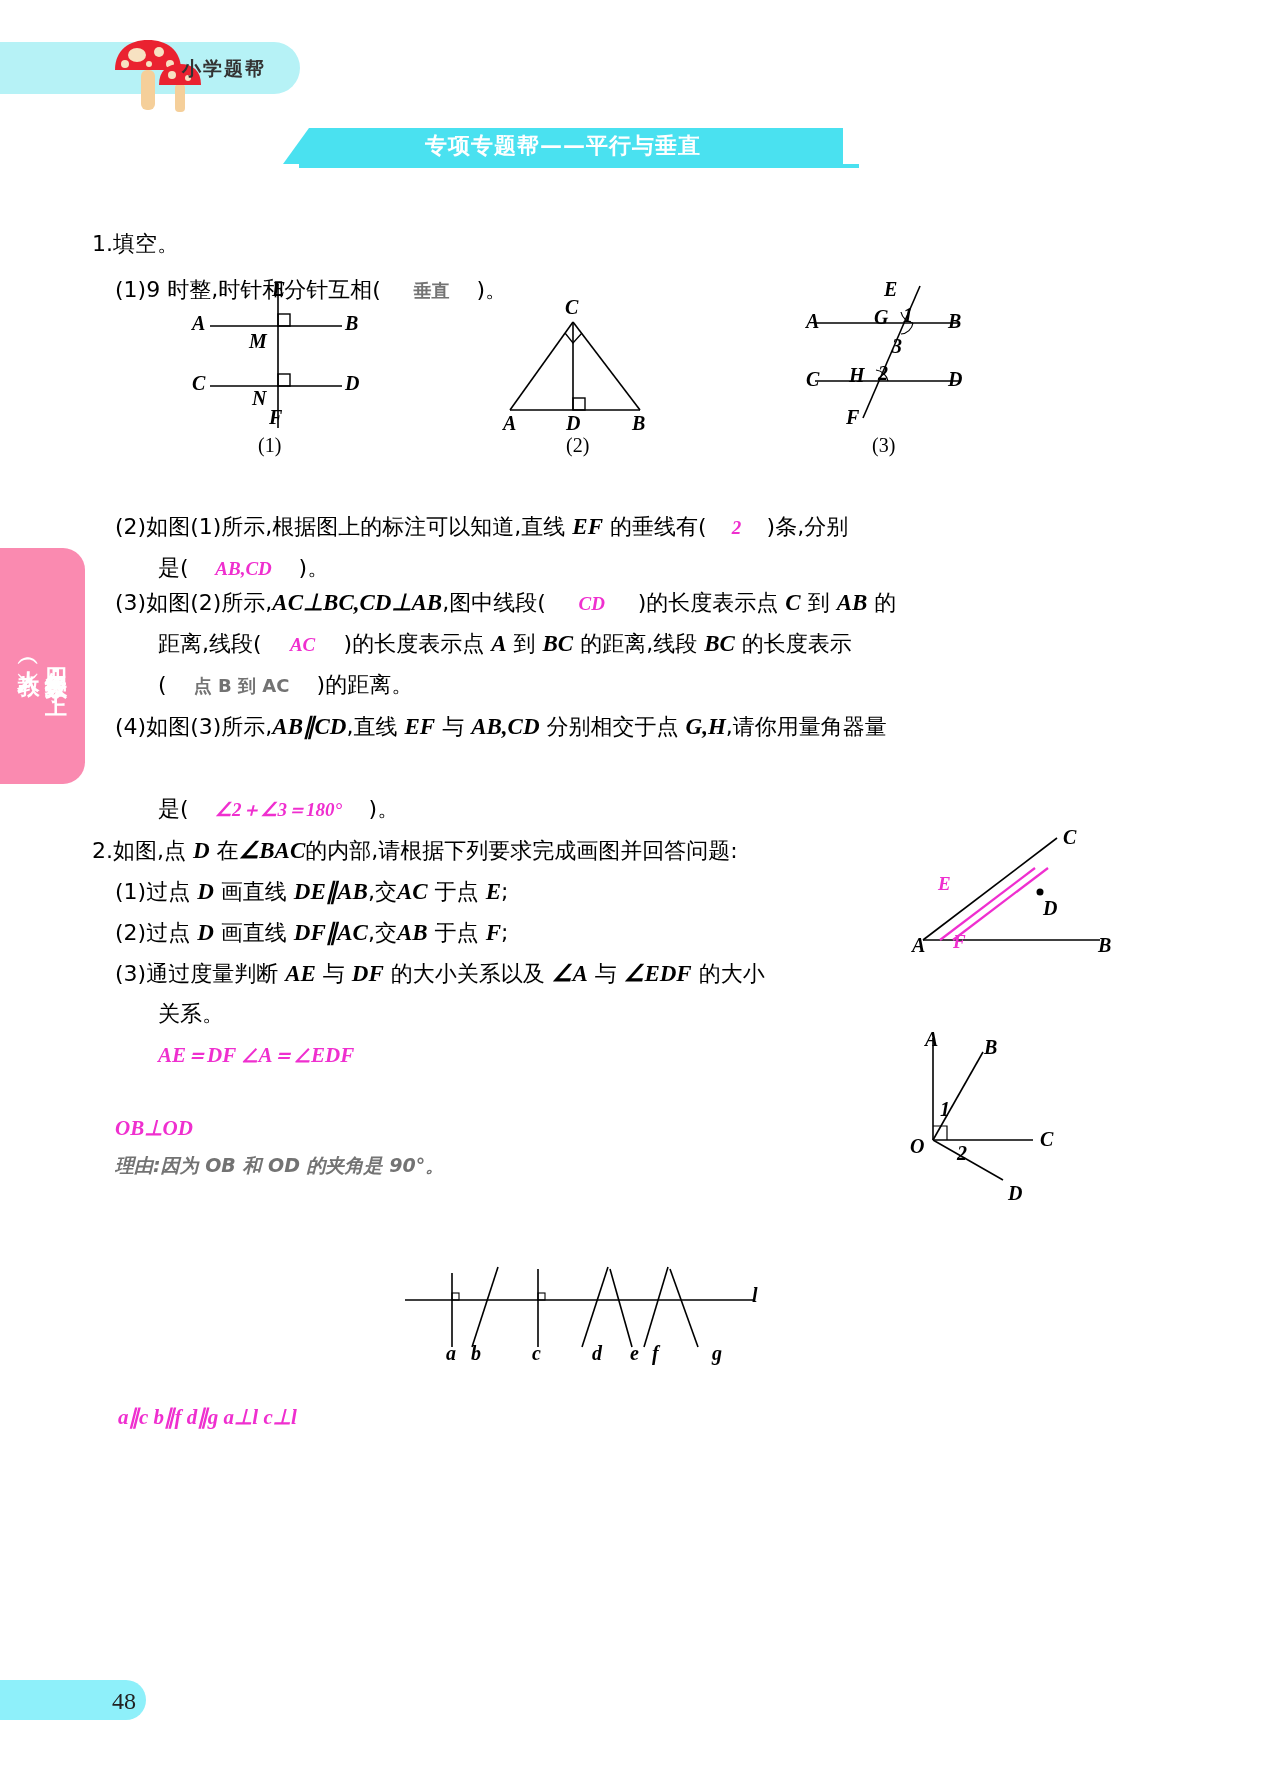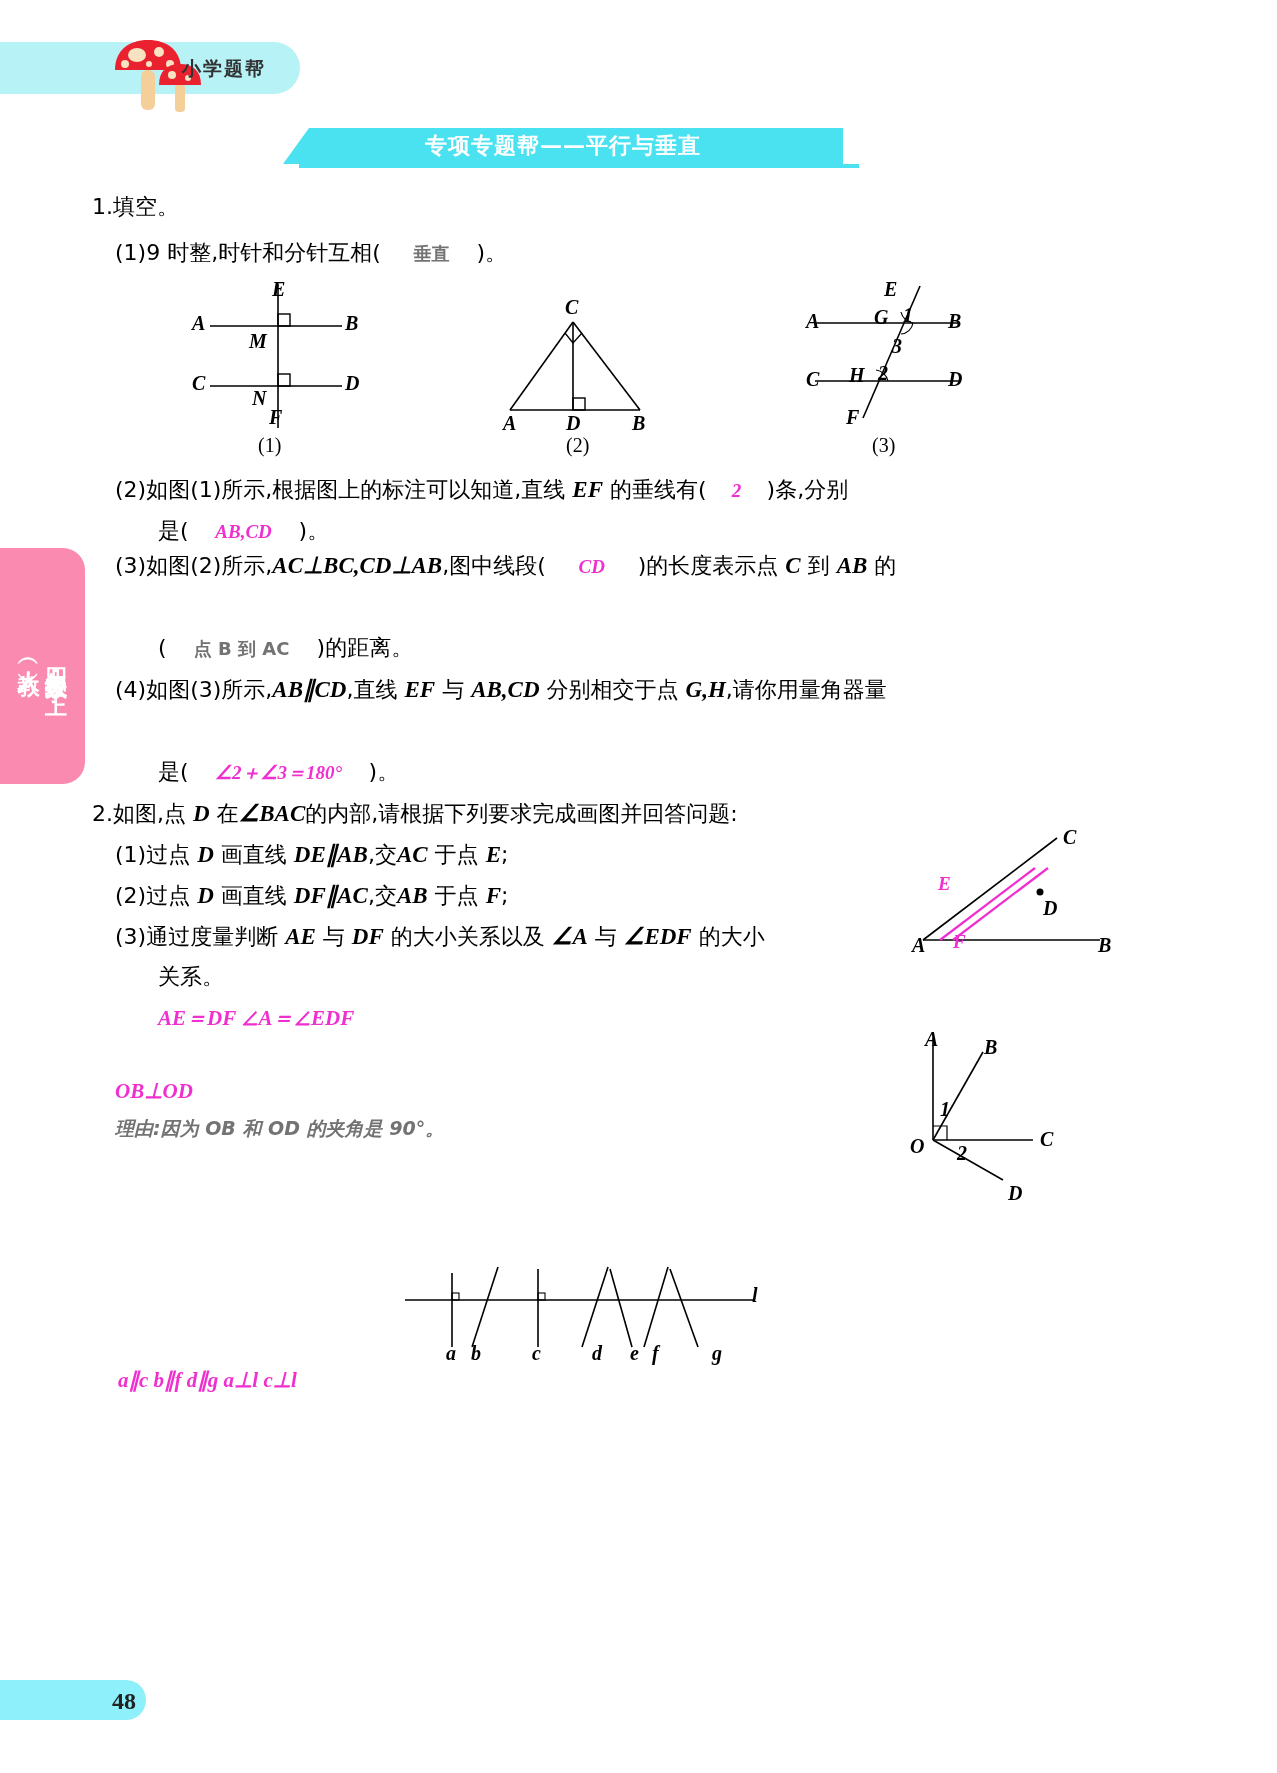--- a/index.html
+++ b/index.html
@@ -76,26 +76,25 @@
   .footer-band {
     position:absolute; left:0; top:1680px;
     width:146px; height:40px;
     background:#8ef0fa;
     border-radius:0 20px 20px 0;
   }
   .page-no {
     position:absolute; left:112px; top:1688px;
     font-size:24px; color:#222;
     font-family:"Liberation Serif", serif;
-    font-weight:bold;
   }
 
   
   .content { position:absolute; left:0; top:0; width:1277px; height:1773px; }
-  .q { position:absolute; font-size:23px; color:#000; line-height:1.55; }
+  .q { position:absolute; font-size:23px; color:#000; line-height:1.55;margin-top:37px; }
   .cn { font-family:"DejaVu Sans", sans-serif; font-size:22px; }
   .mi { font-family:"Liberation Serif", serif; font-style:italic; font-weight:bold; }
   .ans {
     color:#ef2fcf; font-family:"Liberation Serif", serif;
     font-style:italic; font-weight:bold; font-size:19px;
   }
   .ans-cn {
     color:#737373; font-family:"DejaVu Sans", sans-serif;
     font-weight:bold; font-size:18px;
   }
@@ -213,20 +212,23 @@
   <div class="q" style="left:115px; top:472px;">
     <span class="cn">(2)</span><span class="cn">如图(1)所示,根据图上的标注可以知道,直线 </span><span class="mi">EF</span><span class="cn"> 的垂线有(</span><span style="display:inline-block;width:60px;text-align:center;"><span class="ans">2</span></span><span class="cn">)条,分别</span>
   </div>
   <div class="q" style="left:158px; top:513px;">
     <span class="cn">是(</span><span style="display:inline-block;width:110px;text-align:center;"><span class="ans">AB,CD</span></span><span class="cn">)。</span>
   </div>
 
   <div class="q" style="left:115px; top:548px;">
     <span class="cn">(3)</span><span class="cn">如图(2)所示,</span><span class="mi">AC⊥BC,CD⊥AB</span><span class="cn">,图中线段(</span><span style="display:inline-block;width:92px;text-align:center;"><span class="ans">CD</span></span><span class="cn">)的长度表示点 </span><span class="mi">C</span><span class="cn"> 到 </span><span class="mi">AB</span><span class="cn"> 的</span>
   </div>
+  <div class="q" style="left:158px; top:589px;">
+    <span class="cn">距离,线段(</span><span style="display:inline-block;width:82px;text-align:center;"><span class="ans">AC</span></span><span class="cn">)的长度表示点 </span><span class="mi">A</span><span class="cn"> 到 </span><span class="mi">BC</span><span class="cn"> 的距离,线段 </span><span class="mi">BC</span><span class="cn"> 的长度表示</span>
+  </div>
   <div class="q" style="left:158px; top:630px;">
     <span class="cn">(</span><span style="display:inline-block;width:150px;text-align:center;"><span class="ans-cn">点 B 到 AC</span></span><span class="cn">)的距离。</span>
   </div>
 
   <div class="q" style="left:115px; top:672px;">
     <span class="cn">(4)</span><span class="cn">如图(3)所示,</span><span class="mi">AB∥CD</span><span class="cn">,直线 </span><span class="mi">EF</span><span class="cn"> 与 </span><span class="mi">AB,CD</span><span class="cn"> 分别相交于点 </span><span class="mi">G,H</span><span class="cn">,请你用量角器量</span>
   </div>
   <div class="q" style="left:158px; top:754px;">
     <span class="cn">是(</span><span style="display:inline-block;width:180px;text-align:center;"><span class="ans">∠2＋∠3＝180°</span></span><span class="cn">)。</span>
   </div>

